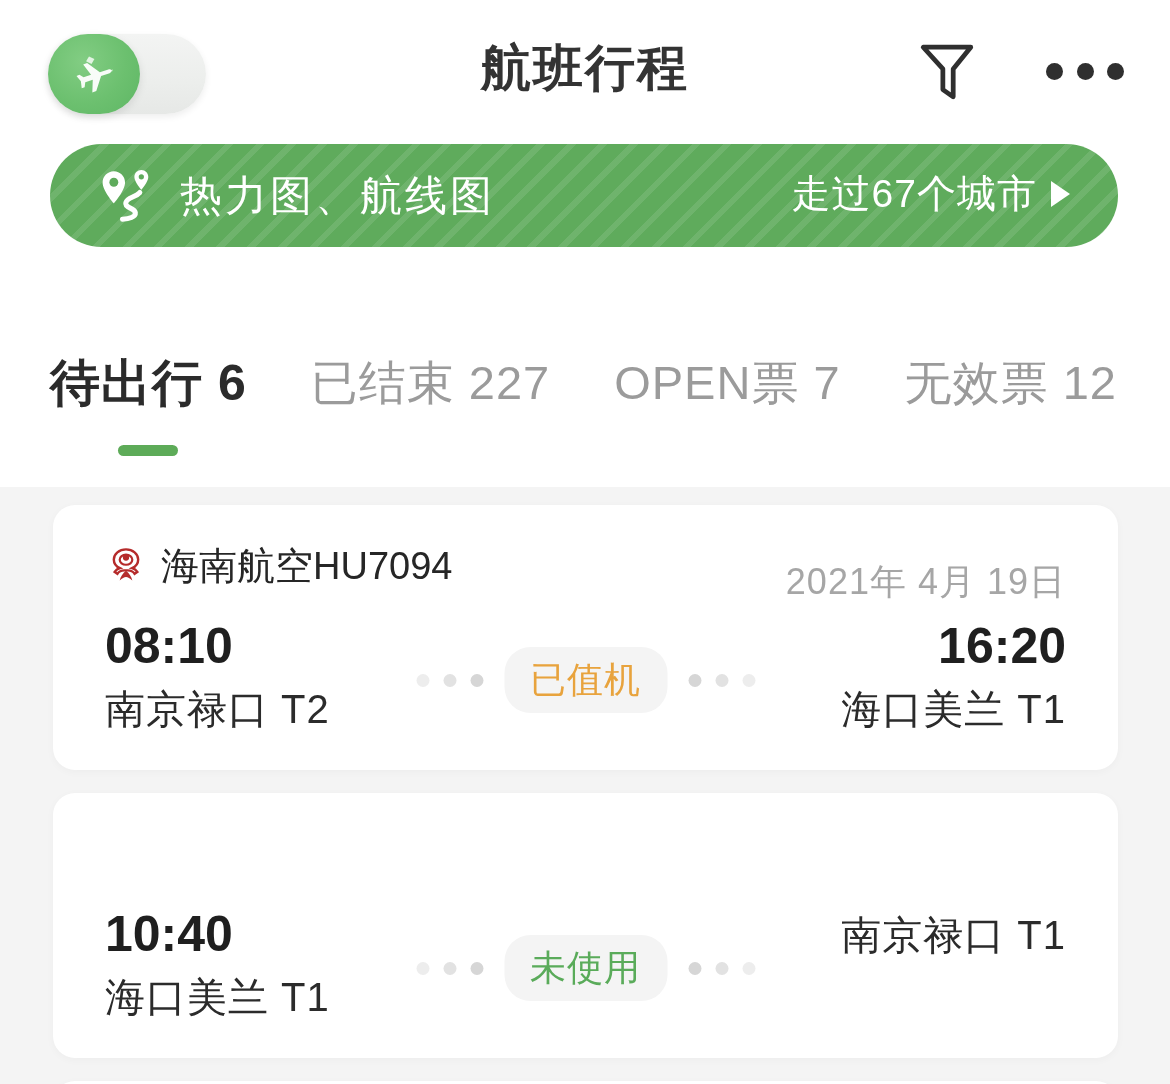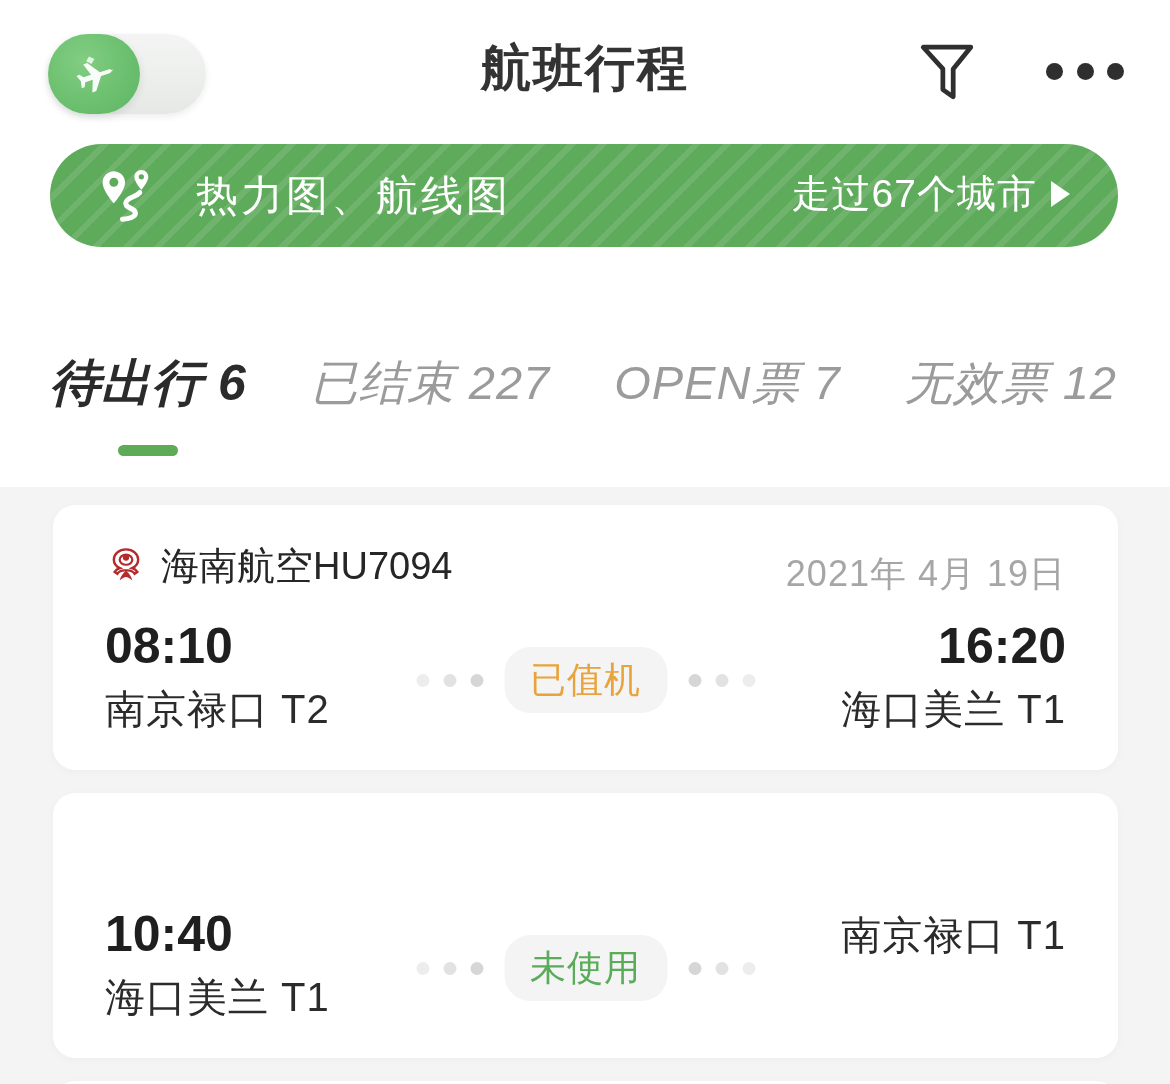--- a/index.html
+++ b/index.html
@@ -108,21 +108,20 @@
     overflow: hidden;
     cursor: pointer;
   }
   .promo-left {
     position: absolute;
     left: 46px;
     top: 0;
     height: 103px;
     display: flex;
     align-items: center;
-    gap: 16px;
   }
   .promo-icon { width: 62px; height: 62px; margin-right: 22px; }
   .promo-text {
     font-size: 42px;
     color: #ffffff;
     letter-spacing: 3px;
     font-weight: 400;
   }
   .promo-right {
     position: absolute;
@@ -147,21 +146,20 @@
 
   
   .tabs {
     position: absolute;
     left: 0;
     top: 330px;
     width: 1170px;
     height: 158px;
     background: #ffffff;
     overflow: hidden;
-    font-style: italic;
   }
   .tabstrip {
     position: absolute;
     left: 50px;
     top: 0;
     height: 158px;
     display: flex;
     align-items: flex-start;
     white-space: nowrap;
   }
@@ -237,21 +235,21 @@
     flex: 0 0 auto;
   }
   .airline-name {
     font-size: 38px;
     color: #262626;
     letter-spacing: 0px;
     line-height: 50px;
   }
   .flight-date {
     position: absolute;
-    right: 0; top: 8px;
+    right: 0; top: 16px;
     font-size: 36px;
     color: #a6a6a6;
     line-height: 52px;
     letter-spacing: 1px;
   }
 
   .card-row-main {
     position: absolute;
     left: 52px;
     right: 52px;

